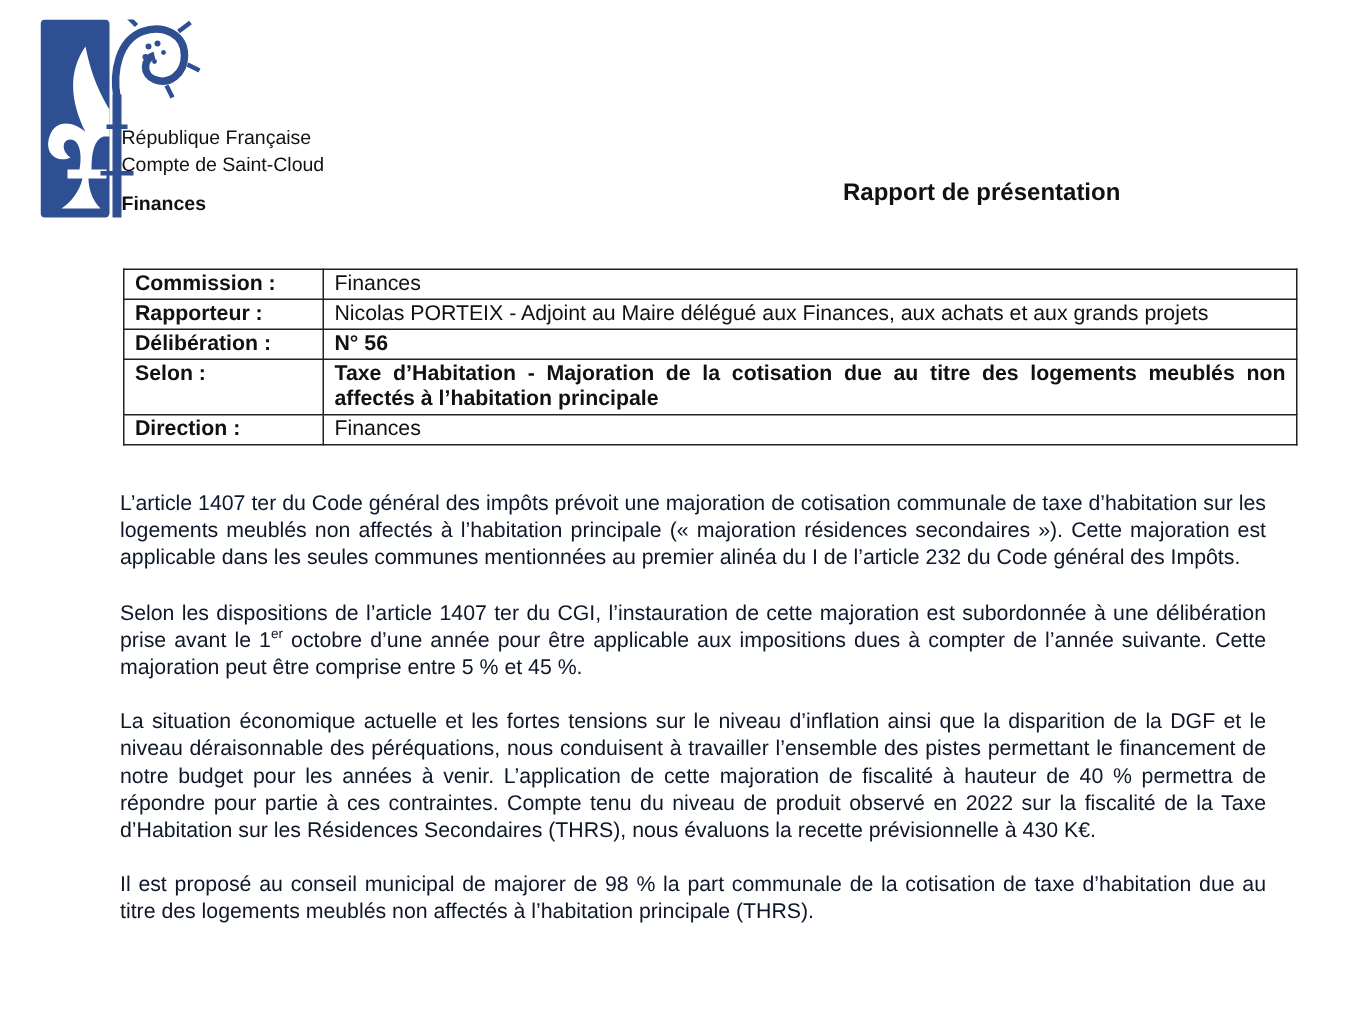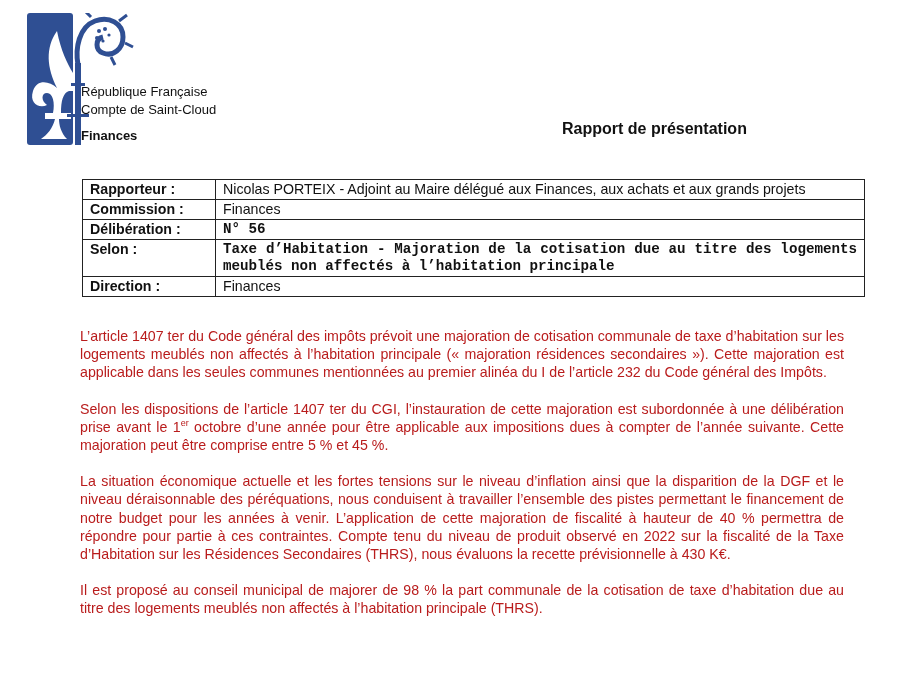--- a/index.html
+++ b/index.html
@@ -7,23 +7,23 @@
          font-family: "Liberation Sans", sans-serif; color: #111; }
   .logo { position: absolute; left: 27px; top: 13px; width: 110px; height: 135px; }
   .org { position: absolute; left: 81px; top: 83px; font-size: 13px; line-height: 18px; color: #111; }
   .org .dept { font-weight: bold; margin-top: 8px; display: block; }
   .title { position: absolute; left: 562px; top: 120px; font-size: 16px; font-weight: bold; color: #111; }
   table.meta { position: absolute; left: 82px; top: 179px; width: 783px; border-collapse: collapse;
                font-size: 14.2px; line-height: 17px; }
   table.meta td { border: 1px solid #222; padding: 1px 7px; vertical-align: top; }
   table.meta td.label { width: 118px; font-weight: bold; }
   table.meta td.value { text-align: justify; }
-  table.meta td.bold { font-weight: bold; font-family: Liberation Mono, monospace; }
+  table.meta td.bold { font-weight: bold; }
   .body-text { position: absolute; left: 80px; top: 327px; width: 764px; font-size: 14.2px; line-height: 18.2px;
-               text-align: justify; color: #b91c1c; }
+               text-align: justify; color: #0f172a; }
   .body-text p { margin: 0 0 18px 0; }
   sup { font-size: 9px; line-height: 0; }
 </style>
 </head>
 <body>
 
 <div class="logo">
   <svg width="110" height="135" viewBox="0 0 110 135">
     <rect x="0" y="0" width="46" height="132" rx="3" fill="#2f4f93"></rect>
 
@@ -47,26 +47,26 @@
   <span>République Française</span><br>
   <span>Compte de Saint-Cloud</span>
   <span class="dept">Finances</span>
 </div>
 
 <div class="title">Rapport de présentation</div>
 
 <table class="meta">
   <tbody>
       <tr>
+    <td class="label">Commission :</td>
+    <td class="value">Finances</td>
+  </tr>
+  <tr>
     <td class="label">Rapporteur :</td>
     <td class="value">Nicolas PORTEIX - Adjoint au Maire délégué aux Finances, aux achats et aux grands projets</td>
-  </tr>
-  <tr>
-    <td class="label">Commission :</td>
-    <td class="value">Finances</td>
   </tr>
   <tr>
     <td class="label">Délibération :</td>
     <td class="value bold">N° 56</td>
   </tr>
   <tr>
     <td class="label">Selon :</td>
     <td class="value bold">Taxe d’Habitation - Majoration de la cotisation due au titre des logements meublés non affectés à l’habitation principale</td>
   </tr>
   <tr>

